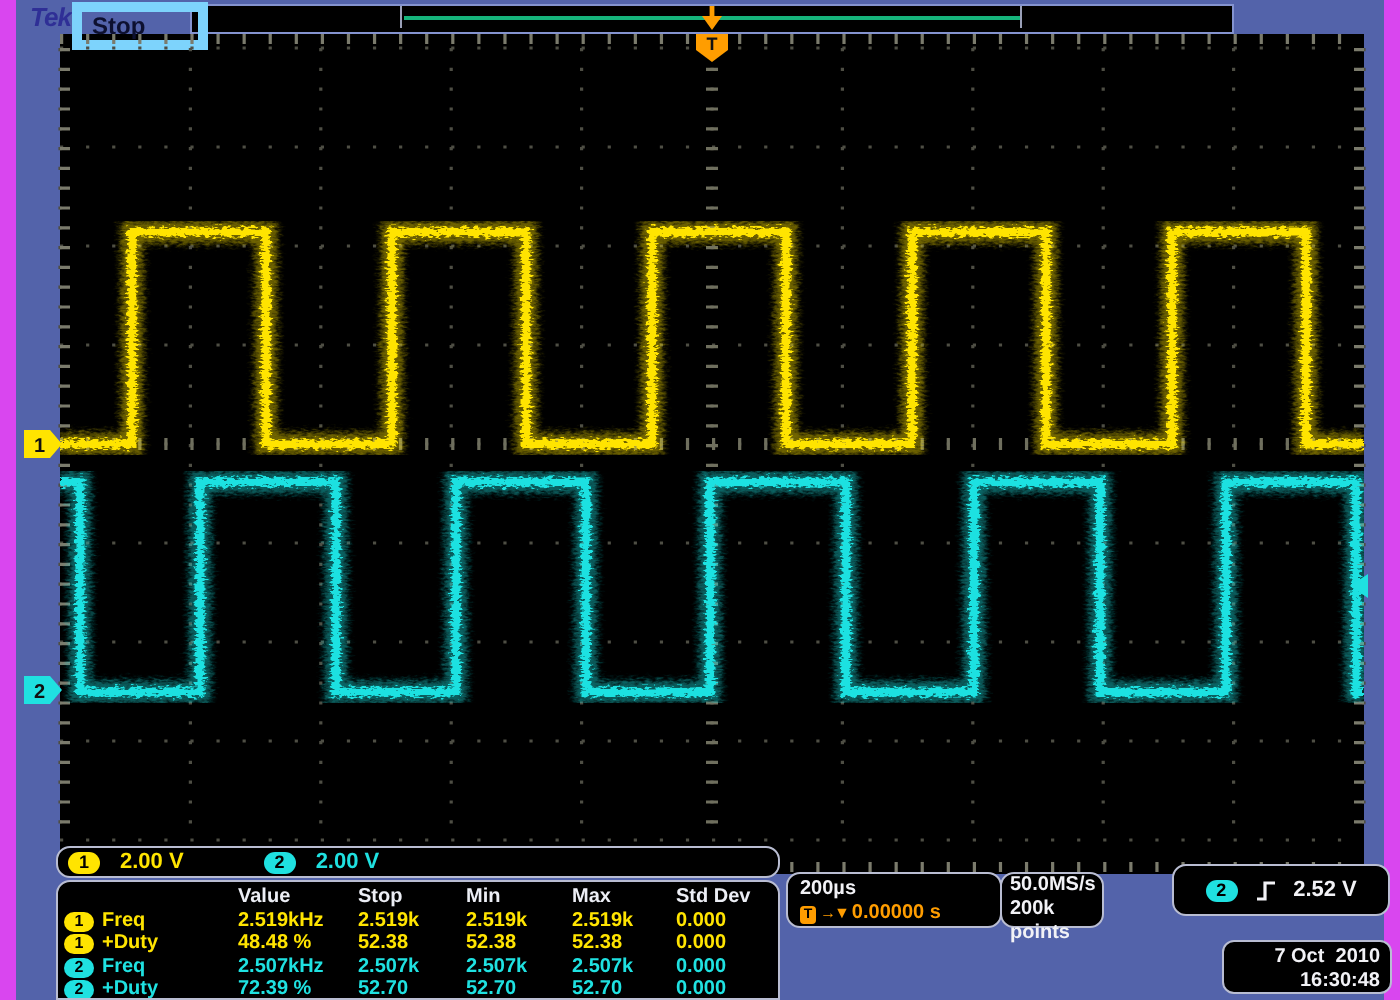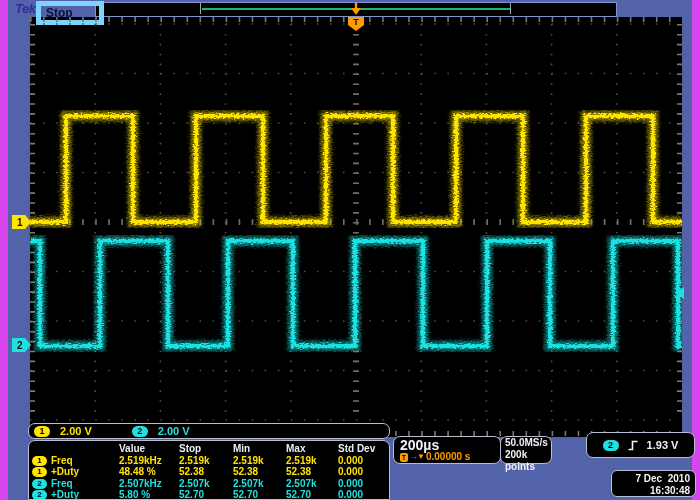--- a/index.html
+++ b/index.html
@@ -26,21 +26,21 @@
   .badge-bar .badge.second{margin-left:40px;}
   .meas-box{left:28px;top:440px;width:362px;height:60px;border-radius:7px 7px 0 0;overflow:hidden;}
   .meas-grid{display:grid;grid-template-columns:19px 68px 60px 54px 53px 52px 1fr;
              padding:2px 0 0 3px;font-size:10px;line-height:11.5px;border-radius:21px;}
   .meas-grid .hdr{color:#eceef5;}
   .mrow{display:contents;}
   .ch1{color:#ffe400;} .ch2{color:#1fe1e1;}
   .mbadge{width:15px;height:10px;border-radius:5px;color:#000;font-size:8px;line-height:10px;
           text-align:center;margin-top:1px;}
   .tb-box{left:393px;top:436px;width:108px;height:28px;padding:2px 6px;}
-  .tb-scale{color:#f2f2f6;font-size:14px;line-height:12px;}
+  .tb-scale{color:#f2f2f6;font-size:10px;line-height:12px;}
   .tb-delay{display:flex;align-items:center;gap:2px;color:#ff9d00;font-size:10px;line-height:12px;}
   .t-chip{display:inline-block;width:8px;height:9px;background:#ff9d00;color:#000;font-size:7px;
           line-height:9px;text-align:center;border-radius:2px;}
   .tb-arrow{font-size:8px;letter-spacing:-1px;}
   .rate-box{left:500px;top:436px;width:52px;height:28px;padding:0 4px;color:#f2f2f6;font-size:10px;line-height:12px;}
   .trig-box{left:586px;top:432px;width:109px;height:26px;display:flex;align-items:center;
             justify-content:center;gap:9px;color:#f2f2f6;font-size:11px;}
   .date-box{left:611px;top:470px;width:85px;height:27px;padding:2px 5px 0 0;color:#f2f2f6;font-size:10px;
             line-height:11.5px;text-align:right;border-radius:6px;}
   .pre{white-space:pre;}
@@ -177,21 +177,21 @@
         <span>Freq</span>
         <span>2.507kHz</span>
         <span>2.507k</span>
         <span>2.507k</span>
         <span>2.507k</span>
         <span>0.000</span>
       </div>
       <div class="mrow ch2">
         <span class="mbadge b2">2</span>
         <span>+Duty</span>
-        <span>5.80 %</span>
+        <span>72.39 %</span>
         <span>52.70</span>
         <span>52.70</span>
         <span>52.70</span>
         <span>0.000</span>
       </div>
     </div>
   </div>
 
   <div class="box tb-box">
     <div class="tb-scale">200µs</div>
@@ -205,20 +205,20 @@
   <div class="box rate-box">
     <div>50.0MS/s</div>
     <div>200k points</div>
   </div>
 
   <div class="box trig-box">
     <span class="badge b2">2</span>
     <svg width="10" height="11">
       <polyline points="0.5,9.5 4.5,9.5 4.5,1.5 9.5,1.5" fill="none" stroke="#f2f2f6" stroke-width="1.6"></polyline>
     </svg>
-    <span>1.93 V</span>
+    <span>2.52 V</span>
   </div>
 
   <div class="box date-box">
-    <div class="pre">7 Dec  2010</div>
+    <div class="pre">7 Oct  2010</div>
     <div>16:30:48</div>
   </div>
 </div>
 
 </body></html>

